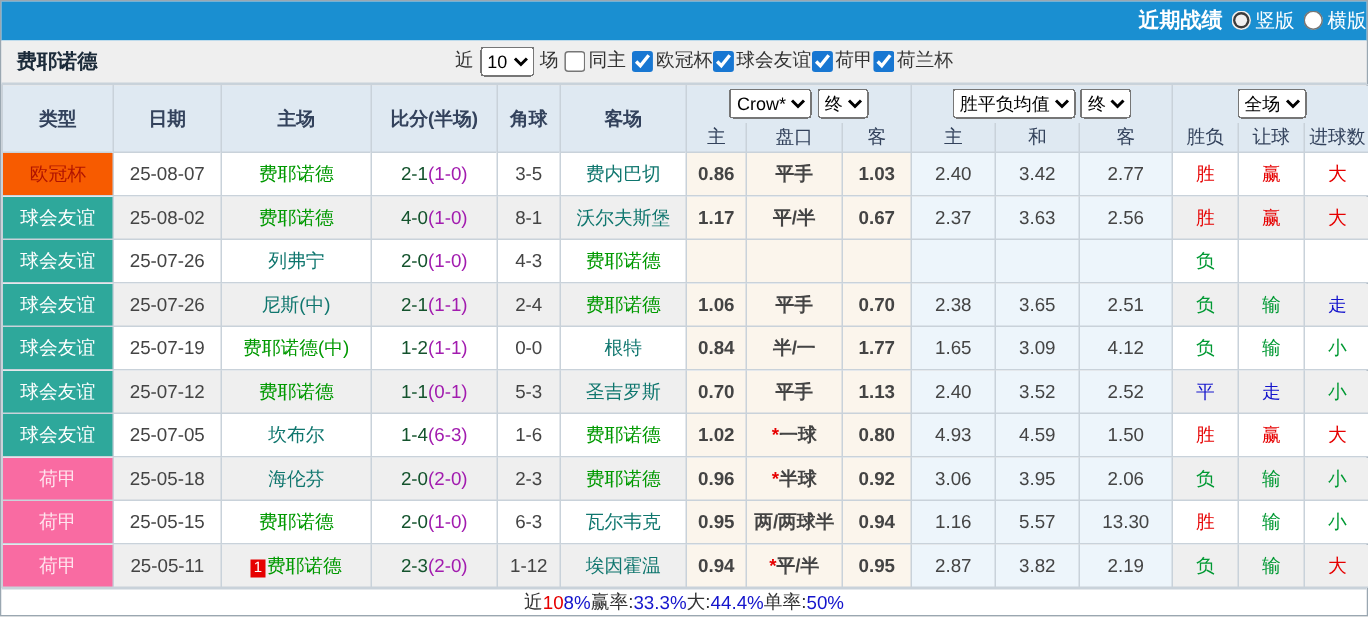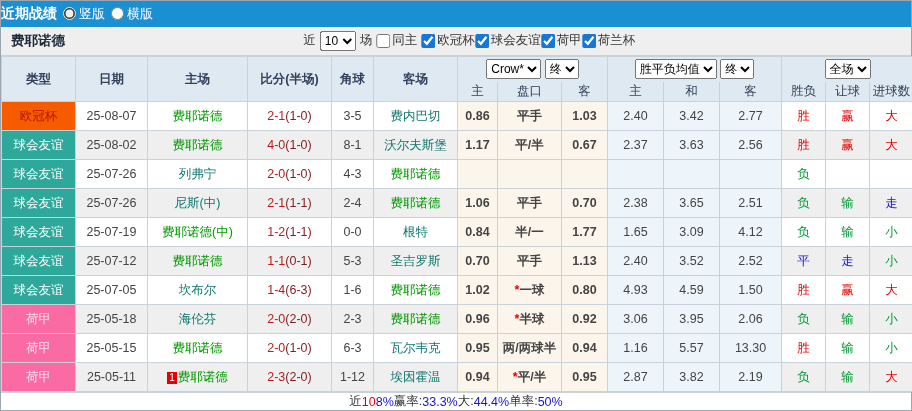--- a/index.html
+++ b/index.html
@@ -1,21 +1,21 @@
 <!DOCTYPE html>
 <html><head>
 <meta charset="utf-8">
 <style>
   * { box-sizing: border-box; margin: 0; padding: 0; }
   html,body { width: 912px; }
   body { font-family: "Liberation Sans", "DejaVu Sans", sans-serif; background:#cfcfcf; }
   .app { width: 912px; height: 411px; background:#fff; border:1px solid #9aa7b1; display:flex; flex-direction:column; }
 
   
-  .title-bar { height:26px; background:#1a8fd1; color:#fff; display:flex; align-items:center; justify-content:flex-start; gap:6px; font-size:13px; }
+  .title-bar { height:26px; background:#1a8fd1; color:#fff; display:flex; align-items:center; justify-content:flex-end; gap:6px; font-size:13px; }
   .title-bar .title { font-weight:bold; font-size:14px; }
   .title-bar label { display:flex; align-items:center; gap:3px; cursor:pointer; }
   .title-bar input[type=radio] { width:13px; height:13px; accent-color:#f0f0f0; }
 
   
   .control-row { height:30px; background:#efefef; border-bottom:1px solid #c8d2da; display:flex; align-items:center; font-size:12.5px; color:#333; position:relative; }
   .team-name { font-weight:bold; font-size:13.5px; color:#1c2b3a; padding-left:10px; }
   .control-right { position:absolute; left:50%; transform:translateX(-46%); display:flex; align-items:center; gap:4px; white-space:nowrap; }
   .control-right select { font-size:12px; height:20px; }
   .control-right label { display:flex; align-items:center; gap:2px; cursor:pointer; }
@@ -33,22 +33,22 @@
   tr.odd  td { background:#ffffff; }
   tr.even td { background:#efefef; }
   tbody td.od { background:#fbf5ec !important;font-weight:bold; }   
   tbody td.oe { background:#edf5fb !important; }   
   td.lg-cl        { background:#f75b00 !important; color:#b01400; }
   td.lg-friendly  { background:#2ea89b !important; color:#ffffff; }
   td.lg-eredivisie{ background:#f96ba2 !important; color:#ffe4ee; }
   .team { color:#0f766e; }
   .team.green { color:#009900; }
   .rank { display:inline-block; background:#e60000; color:#fff; font-size:10px; line-height:12px; padding:0 2px; margin-right:1px; }
-  .score-main { color:#b91c1c; }
-  .score-half { color:#7f1d1d; }
+  .score-main { color:#14532d; }
+  .score-half { color:#a21caf; }
   .star { color:#e60000; }
   .c-red { color:#e60000; } .c-green { color:#009933; } .c-blue { color:#1414cc; } .c-black { color:#333; }
 
   
   .footer { flex:1; display:flex; align-items:center; justify-content:center; font-size:12.5px; color:#333; background:#fff; border-top:1px solid #c9d2da; }
 </style>
 </head>
 <body>
 
 <div class="app">

